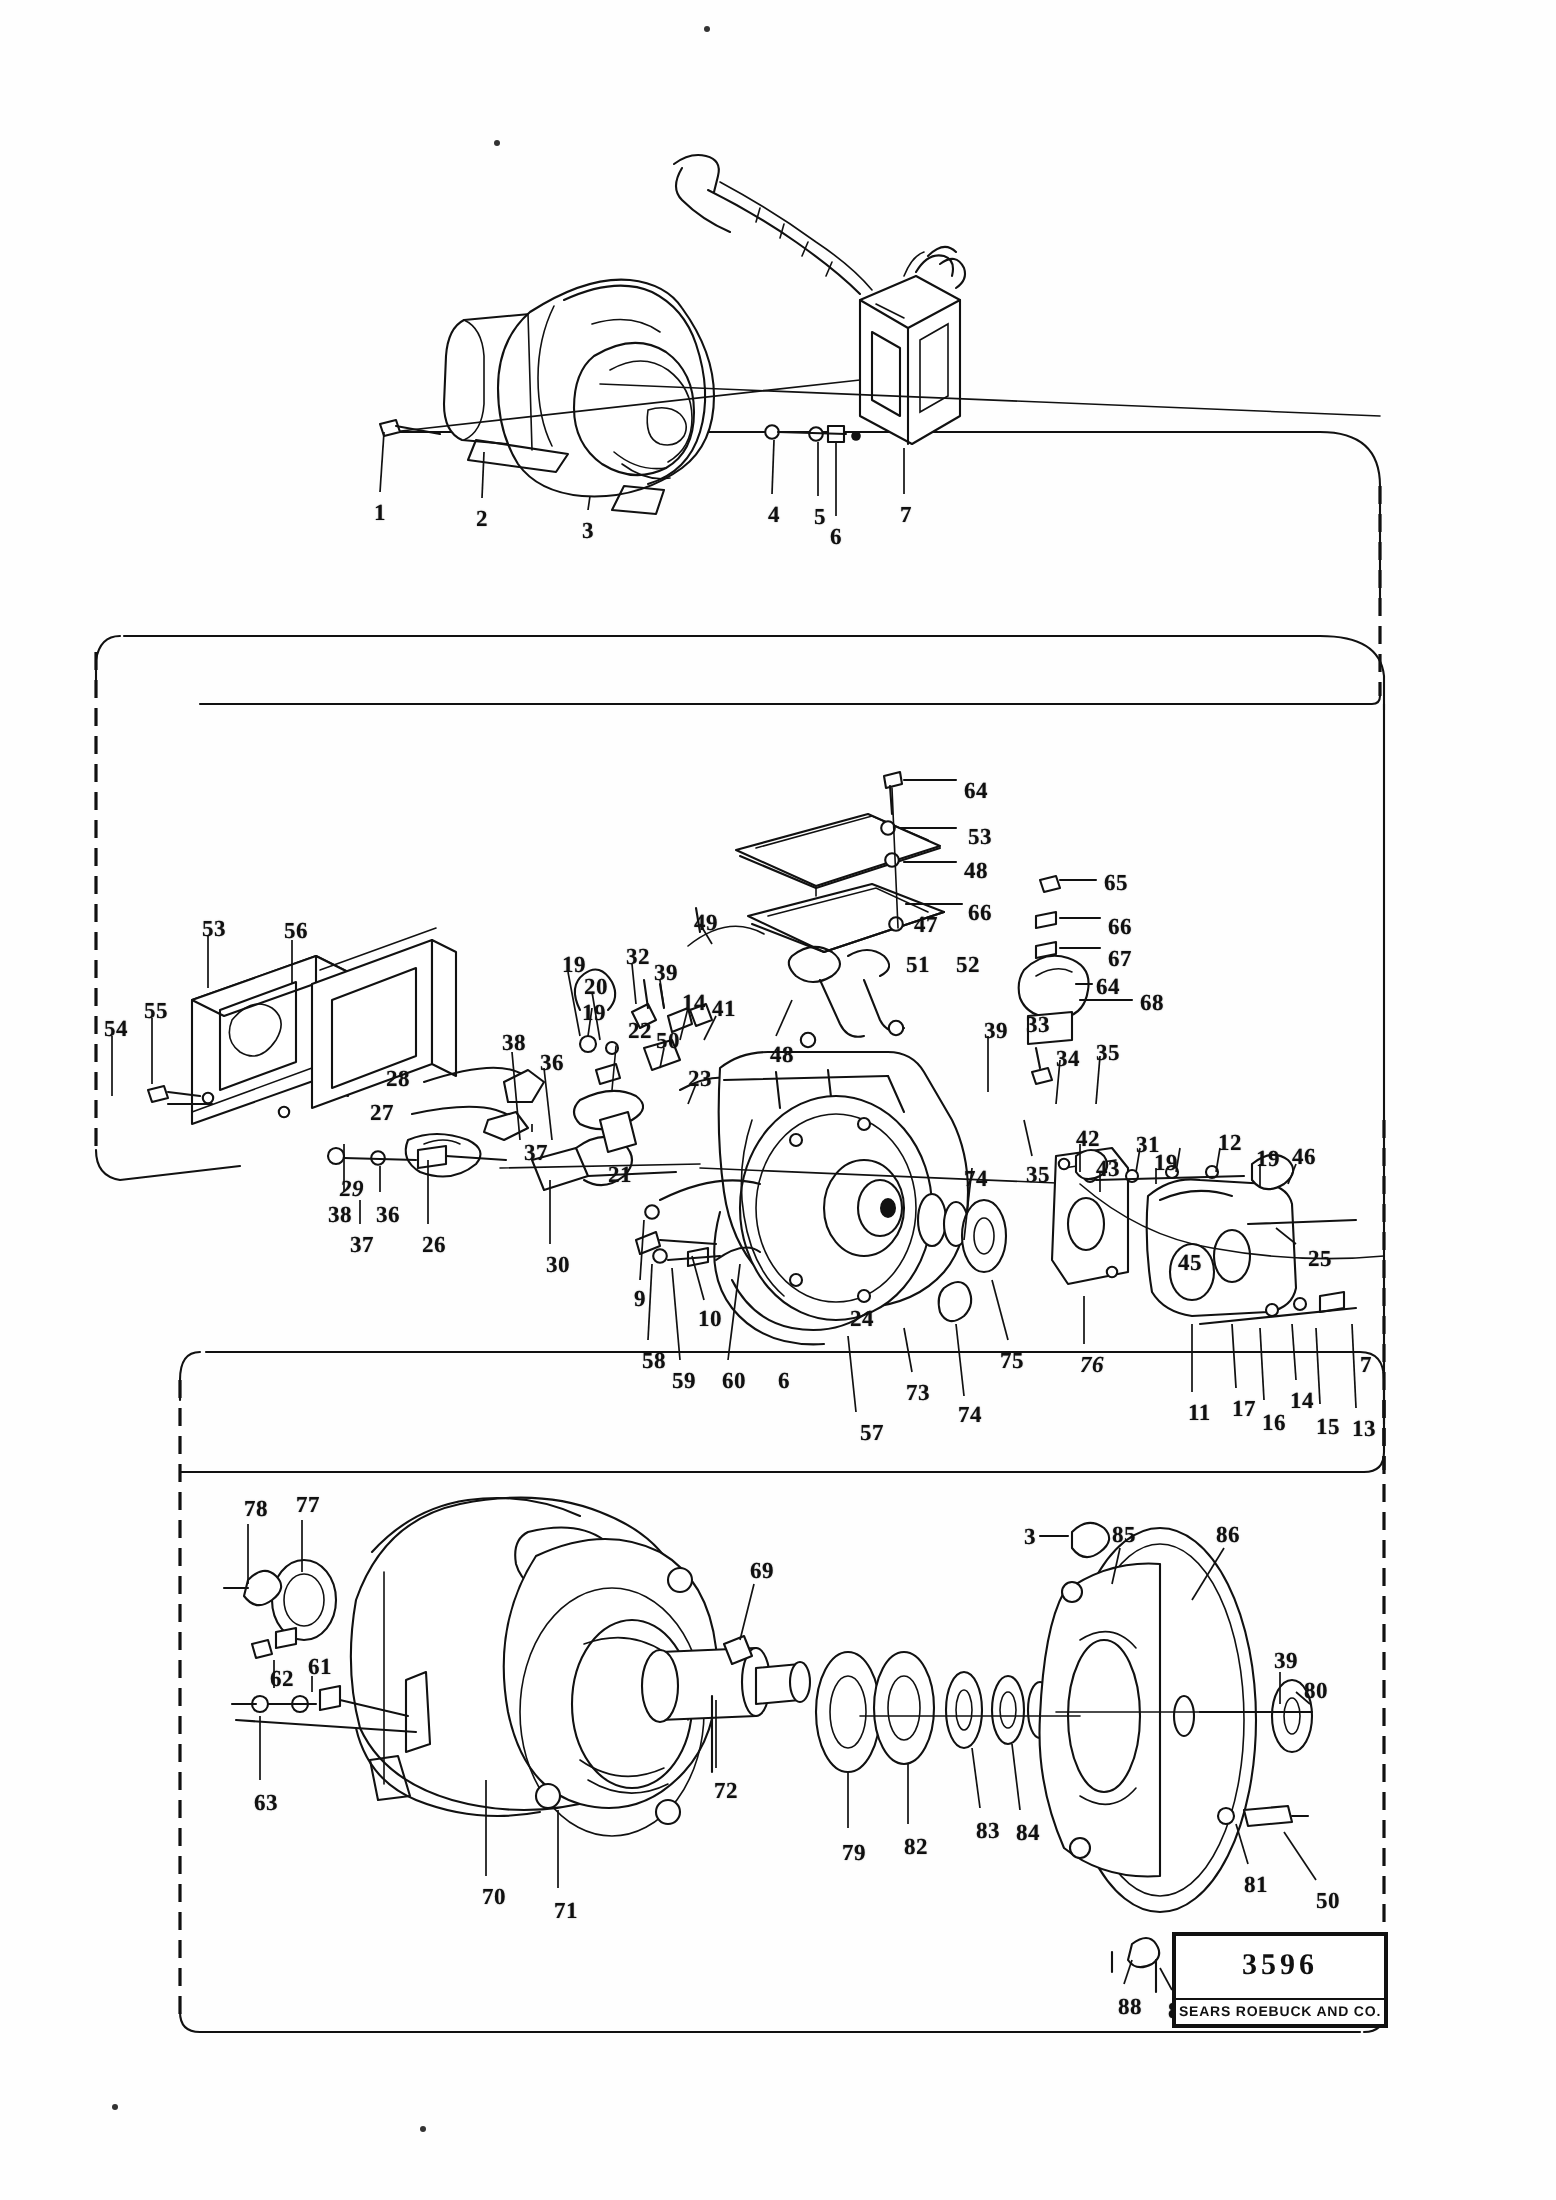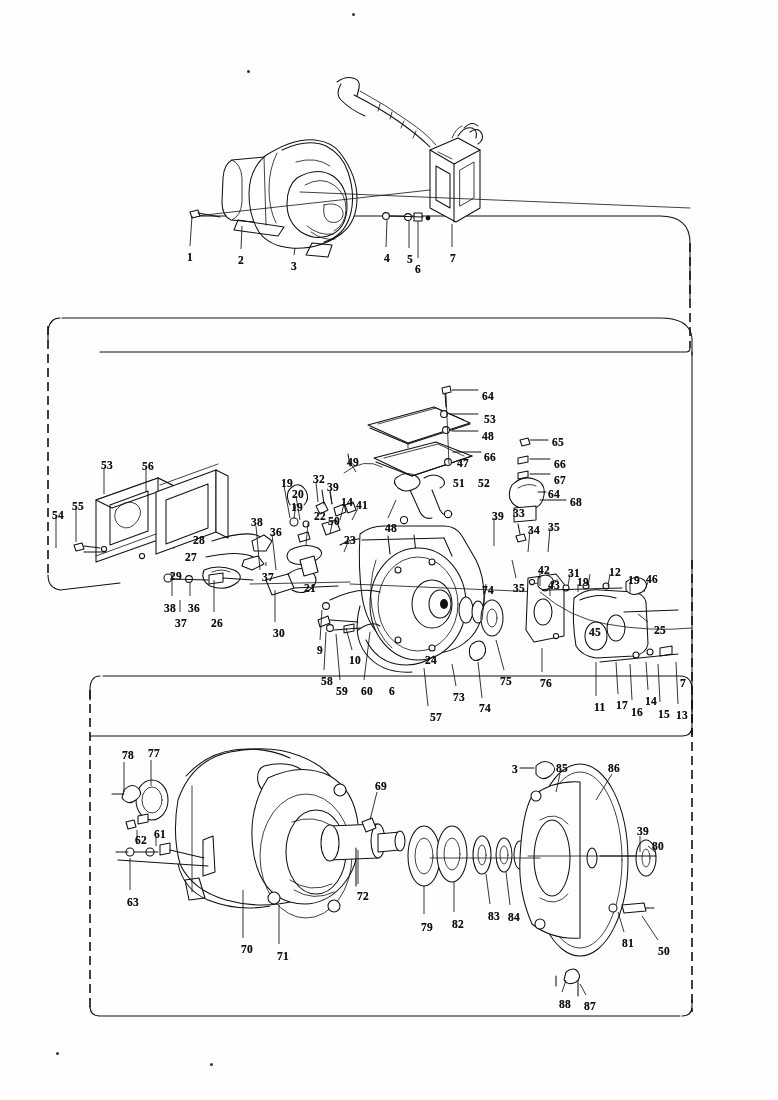--- a/index.html
+++ b/index.html
@@ -466,21 +466,21 @@
       <div class="cal" style="left: 384px; top: 253px;">4</div>
       <div class="cal" style="left: 407px; top: 254px;">5</div>
       <div class="cal" style="left: 415px; top: 264px;">6</div>
       <div class="cal" style="left: 450px; top: 253px;">7</div>
       <div class="cal" style="left: 101px; top: 460px;">53</div>
       <div class="cal" style="left: 142px; top: 461px;">56</div>
       <div class="cal" style="left: 72px; top: 501px;">55</div>
       <div class="cal" style="left: 52px; top: 510px;">54</div>
       <div class="cal" style="left: 193px; top: 535px;">28</div>
       <div class="cal" style="left: 185px; top: 552px;">27</div>
-      <div class="cal" style="left: 170px; top: 571px;">29</div>
+      <div class="cal" style="left: 170px; top: 590px; font-style: italic;">29</div>
       <div class="cal" style="left: 164px; top: 603px;">38</div>
       <div class="cal" style="left: 188px; top: 603px;">36</div>
       <div class="cal" style="left: 175px; top: 618px;">37</div>
       <div class="cal" style="left: 211px; top: 618px;">26</div>
       <div class="cal" style="left: 273px; top: 628px;">30</div>
       <div class="cal" style="left: 251px; top: 517px;">38</div>
       <div class="cal" style="left: 270px; top: 527px;">36</div>
       <div class="cal" style="left: 262px; top: 572px;">37</div>
       <div class="cal" style="left: 304px; top: 583px;">21</div>
       <div class="cal" style="left: 281px; top: 478px;">19</div>
@@ -526,21 +526,21 @@
       <div class="cal" style="left: 548px; top: 580px;">43</div>
       <div class="cal" style="left: 568px; top: 568px;">31</div>
       <div class="cal" style="left: 589px; top: 596px; margin-top: 31px;">45</div>
       <div class="cal" style="left: 577px; top: 577px;">19</div>
       <div class="cal" style="left: 609px; top: 567px;">12</div>
       <div class="cal" style="left: 628px; top: 575px;">19</div>
       <div class="cal" style="left: 646px; top: 574px;">46</div>
       <div class="cal" style="left: 654px; top: 625px;">25</div>
       <div class="cal" style="left: 500px; top: 676px;">75</div>
       <div class="cal" style="left: 479px; top: 703px;">74</div>
-      <div class="cal" style="left: 540px; top: 678px;">76</div>
+      <div class="cal" style="left: 540px; top: 678px; font-style: italic;">76</div>
       <div class="cal" style="left: 594px; top: 702px;">11</div>
       <div class="cal" style="left: 616px; top: 700px;">17</div>
       <div class="cal" style="left: 631px; top: 707px;">16</div>
       <div class="cal" style="left: 645px; top: 696px;">14</div>
       <div class="cal" style="left: 658px; top: 709px;">15</div>
       <div class="cal" style="left: 676px; top: 710px;">13</div>
       <div class="cal" style="left: 680px; top: 678px;">7</div>
       <div class="cal" style="left: 122px; top: 750px;">78</div>
       <div class="cal" style="left: 148px; top: 748px;">77</div>
       <div class="cal" style="left: 154px; top: 829px;">61</div>
@@ -558,18 +558,22 @@
       <div class="cal" style="left: 556px; top: 763px;">85</div>
       <div class="cal" style="left: 608px; top: 763px;">86</div>
       <div class="cal" style="left: 637px; top: 826px;">39</div>
       <div class="cal" style="left: 652px; top: 841px;">80</div>
       <div class="cal" style="left: 622px; top: 938px;">81</div>
       <div class="cal" style="left: 658px; top: 946px;">50</div>
       <div class="cal" style="left: 559px; top: 999px;">88</div>
       <div class="cal" style="left: 584px; top: 1001px;">87</div>
     </div>
 
+  <div class="tblock" style="left:586px;top:966px;width:104px;height:44px;">
+    <div class="tnum" style="top:7px;">3596</div>
+    <div class="tsub" style="bottom:0;height:13px;line-height:11px;">SEARS ROEBUCK AND CO.</div>
+  </div>
 
   <div class="speck" style="left:352px;top:13px;width:3px;height:3px;"></div>
   <div class="speck" style="left:247px;top:70px;width:3px;height:3px;"></div>
   <div class="speck" style="left:56px;top:1052px;width:3px;height:3px;"></div>
   <div class="speck" style="left:210px;top:1063px;width:3px;height:3px;"></div>
 </div>
 
 </body></html>

